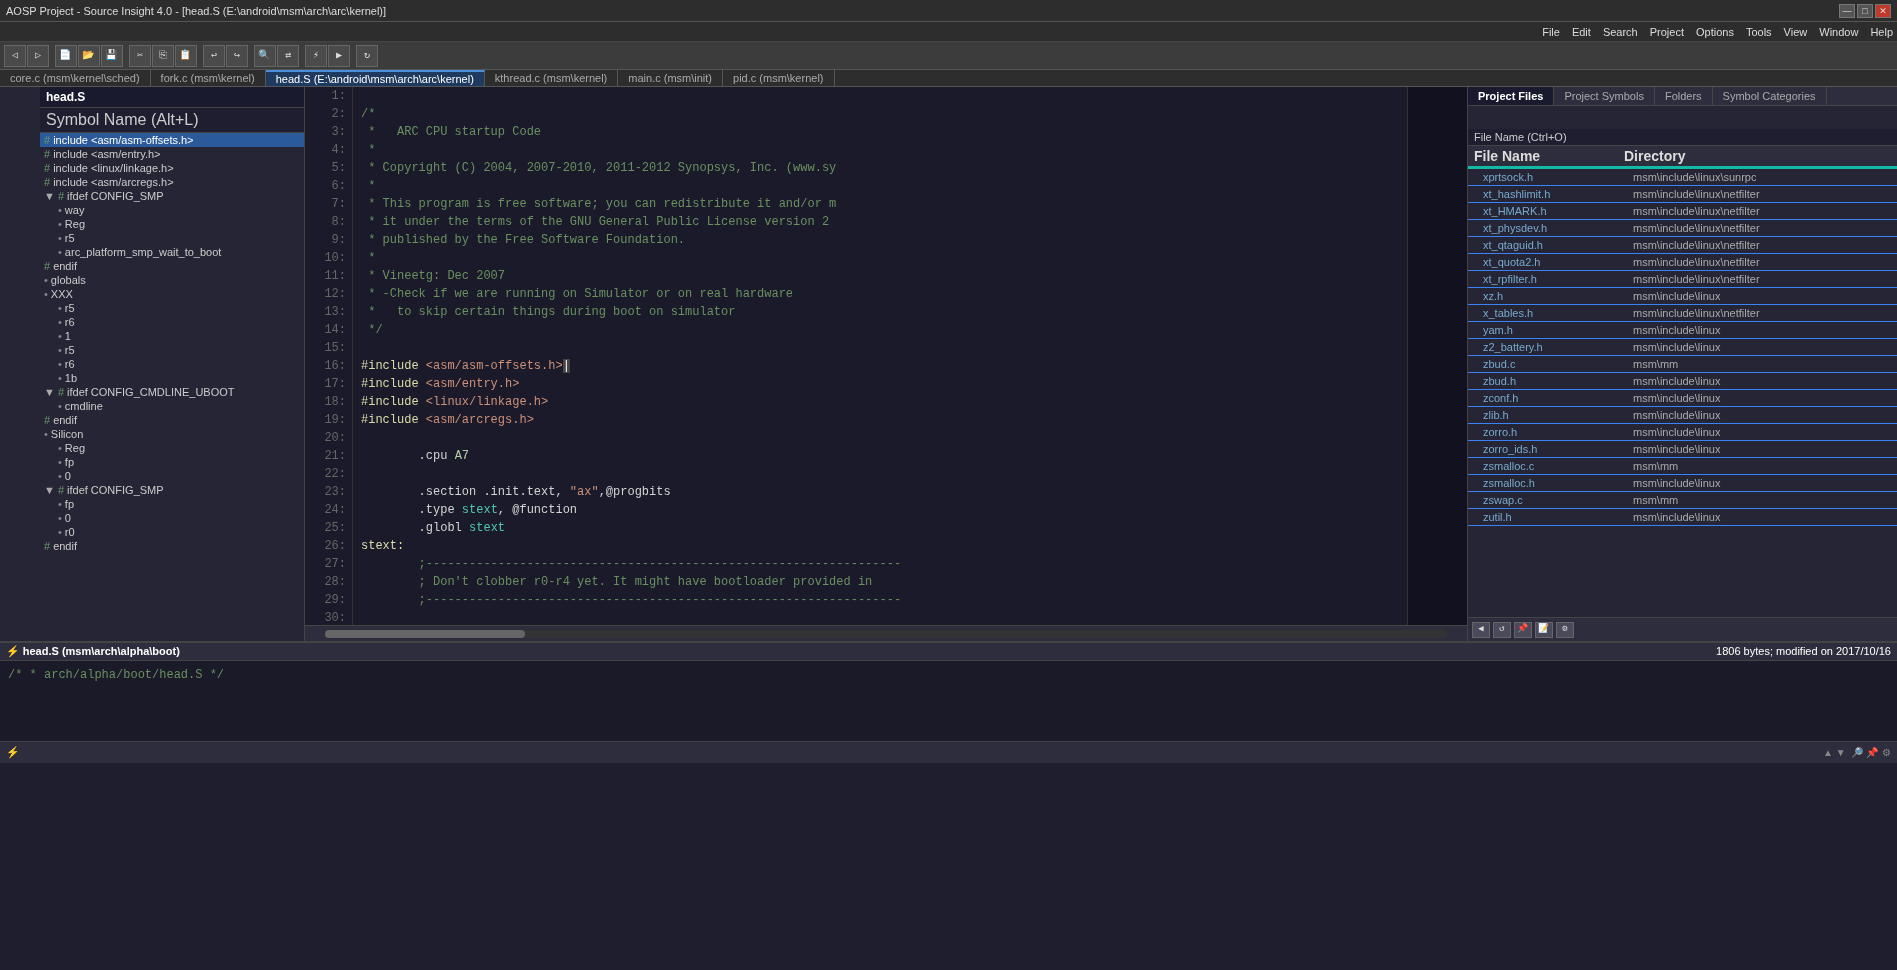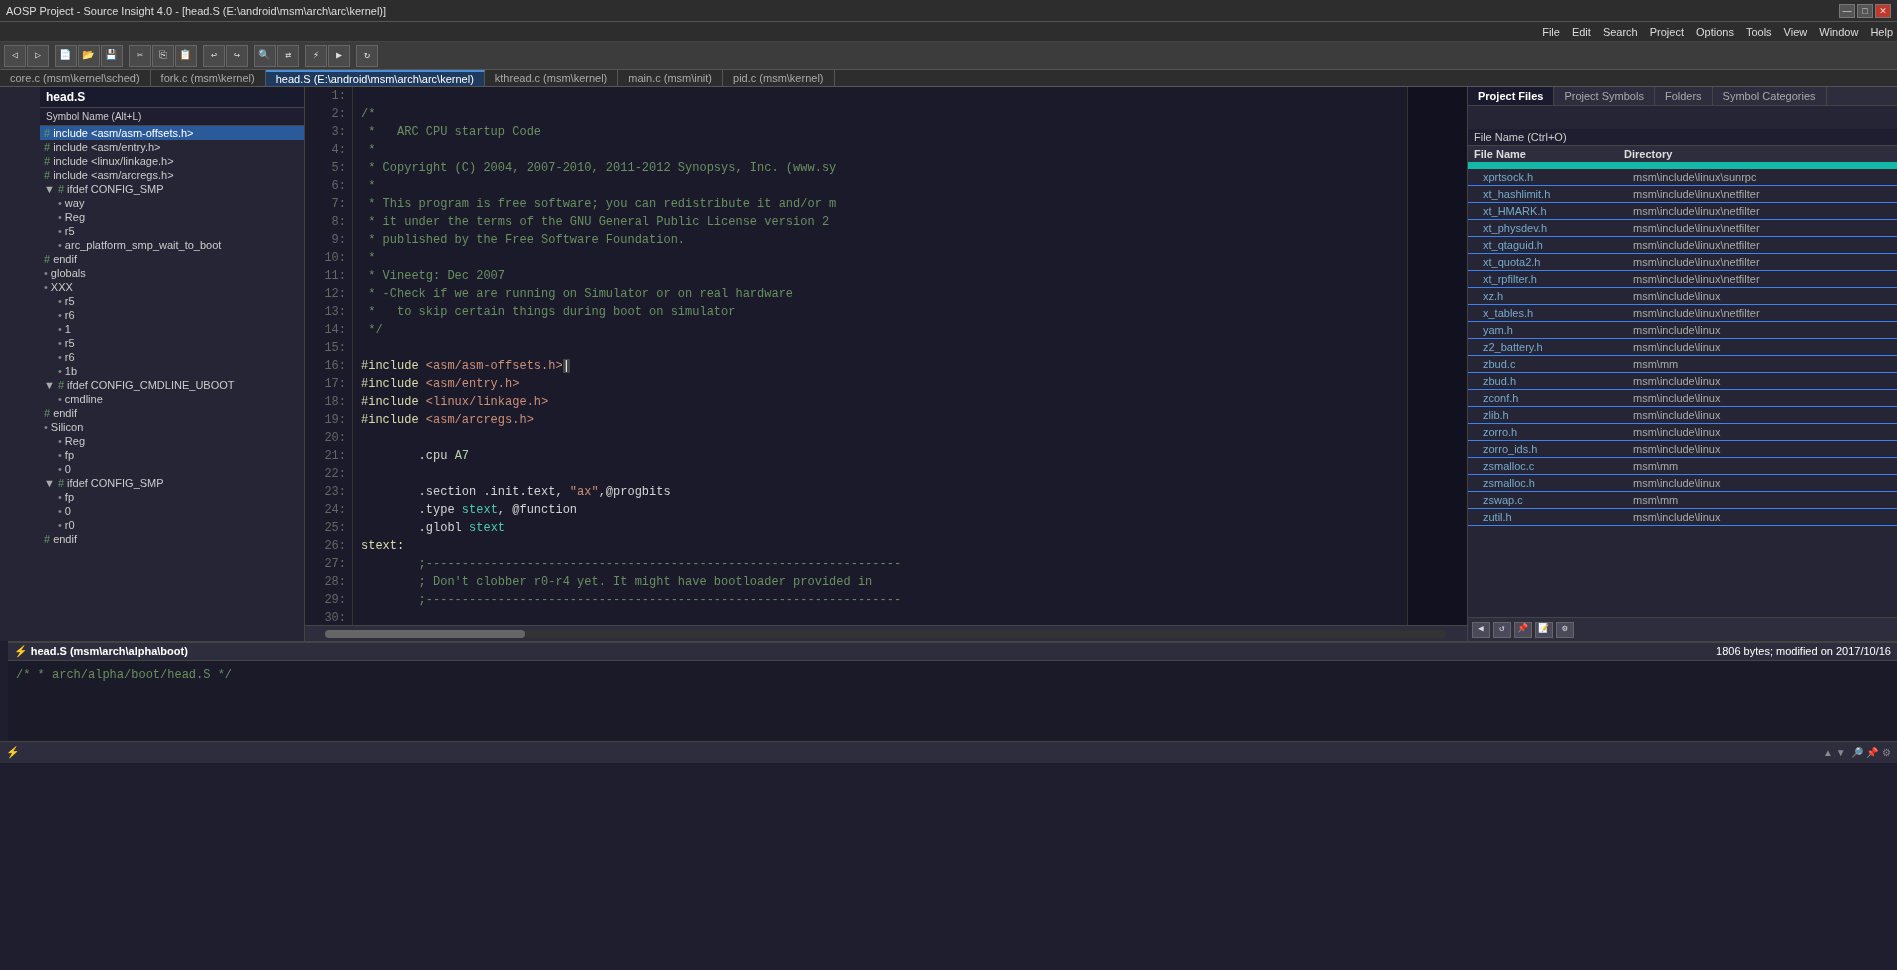--- a/index.html
+++ b/index.html
@@ -107,21 +107,21 @@
       font-family: Arial, sans-serif;
       font-size: 12px;
       font-weight: bold;
       padding: 3px 6px;
       border-bottom: 1px solid #444;
     }
     #symbol-search {
       background: #1e1e30;
       color: #ccc;
       font-family: Arial, sans-serif;
-      font-size: 10px;
+      font-size: 16px;
       padding: 3px 6px;
       border-bottom: 1px solid #444;
     }
     #symbol-tree {
       flex: 1;
       overflow-y: auto;
       overflow-x: hidden;
       font-family: Arial, sans-serif;
       font-size: 11px;
       color: #ccc;
@@ -213,23 +213,23 @@
       color: #ccc;
       font-family: Arial, sans-serif;
       font-size: 11px;
       padding: 2px 6px;
       border-bottom: 1px solid #444;
       margin-top: 23px;
     }
     #file-list-header {
       display: flex;
       background: #2d2d3d;
-      border-bottom: 7px solid #14b8a6;
-      font-family: Arial, sans-serif;
-      font-size: 11px;
+      border-bottom: 3px solid #14b8a6;
+      font-family: Arial, sans-serif;
+      font-size: 14px;
       color: #ddd;
       font-weight: bold;
     }
     .fh { padding: 2px 6px; }
     #file-list {
       flex: 1;
       overflow-y: auto;
       font-family: Arial, sans-serif;
       font-size: 11px;
     }
@@ -260,21 +260,20 @@
       cursor: pointer;
     }
 
     
     #bottom-preview {
       height: 100px;
       background: #1a1a28;
       border-top: 2px solid #444;
       display: flex;
       flex-direction: column;
-      margin-left: 8px;
     }
     #preview-header {
       background: #2d2d3d;
       color: #fff;
       font-family: Arial, sans-serif;
       font-size: 11px;
       padding: 2px 6px;
       border-bottom: 1px solid #444;
       display: flex;
       justify-content: space-between;

